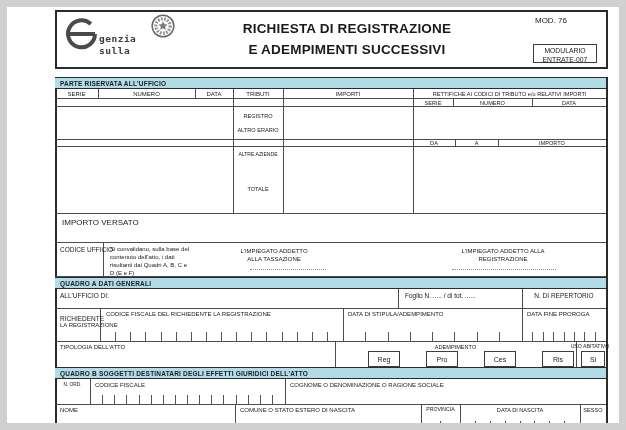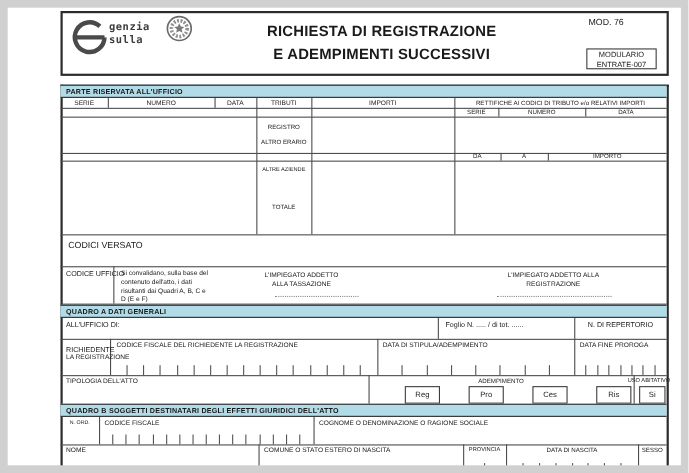--- a/index.html
+++ b/index.html
@@ -17,21 +17,21 @@
   .ctr{text-align:center;}
   .comb{position:absolute;display:flex;align-items:flex-end;}
   .comb > div{flex:1;height:9px;border-left:1px solid #555;}
   .comb > div:first-child{border-left:none;}
   .chk{position:absolute;width:30px;height:14px;border:1px solid #3d3d3d;background:#fff;
        font-size:7px;display:flex;align-items:center;justify-content:center;}
   .dotline{position:absolute;height:1px;border-bottom:1px dotted #8a8a8a;}
   .sigblock{position:absolute;font-size:6px;text-align:center;line-height:1.35;}
   #title{position:absolute;left:230px;top:19px;width:234px;text-align:center;
          font-size:13.5px;font-weight:bold;line-height:1.55;letter-spacing:.2px;}
-  #logo-text{position:absolute;left:99px;top:19px;font-family:"DejaVu Sans Mono",monospace;
+  #logo-text{position:absolute;left:99px;top:33px;font-family:"DejaVu Sans Mono",monospace;
              font-size:9.5px;font-weight:bold;color:#3d3d3d;line-height:1.25;letter-spacing:.5px;}
   #modulario{position:absolute;left:533px;top:44px;width:64px;height:19px;border:1px solid #3d3d3d;
              font-size:6.8px;text-align:center;line-height:1.3;padding-top:2px;box-sizing:border-box;}
   .convtext{position:absolute;left:110px;top:246px;width:82px;font-size:6px;line-height:1.32;}
 </style>
 </head>
 <body>
 
 <div id="page">
 
@@ -126,21 +126,21 @@
   <div class="lbl-s ctr" style="left:233px;top:186px;width:50px;">TOTALE</div>
 
   <div class="lbl-s ctr" style="left:413px;top:140px;width:42px;">DA</div>
   <div class="lbl-s ctr" style="left:455px;top:140px;width:43px;">A</div>
   <div class="lbl-s ctr" style="left:498px;top:140px;width:108px;">IMPORTO</div>
 
   <div style="position:absolute;left:56px;top:107px;width:356px;height:105px;"></div>
   <div style="position:absolute;left:414px;top:107px;width:191px;height:31px;"></div>
   <div style="position:absolute;left:414px;top:147px;width:191px;height:65px;"></div>
 
-  <div class="lbl" style="left:62px;top:218px;font-size:8px;">CODICI VERSATO</div>
+  <div class="lbl" style="left:62px;top:218px;font-size:8px;">IMPORTO VERSATO</div>
   <div style="position:absolute;left:56px;top:228px;width:549px;height:13px;"></div>
 
   <div class="lbl" style="left:60px;top:246px;">CODICE UFFICIO</div>
   <div style="position:absolute;left:56px;top:255px;width:46px;height:20px;"></div>
   <div class="convtext" style="white-space:normal;">Si convalidano, sulla base del contenuto dell'atto, i dati risultanti dai Quadri A, B, C e D (E e F)</div>
 
   <div class="sigblock" style="left:235px;top:247px;width:78px;">L'IMPIEGATO ADDETTO ALLA TASSAZIONE</div>
   <div class="dotline" style="left:250px;top:268px;width:76px;"></div>
   <div class="sigblock" style="left:460px;top:247px;width:86px;">L'IMPIEGATO ADDETTO ALLA REGISTRAZIONE</div>
   <div class="dotline" style="left:452px;top:268px;width:104px;"></div>

